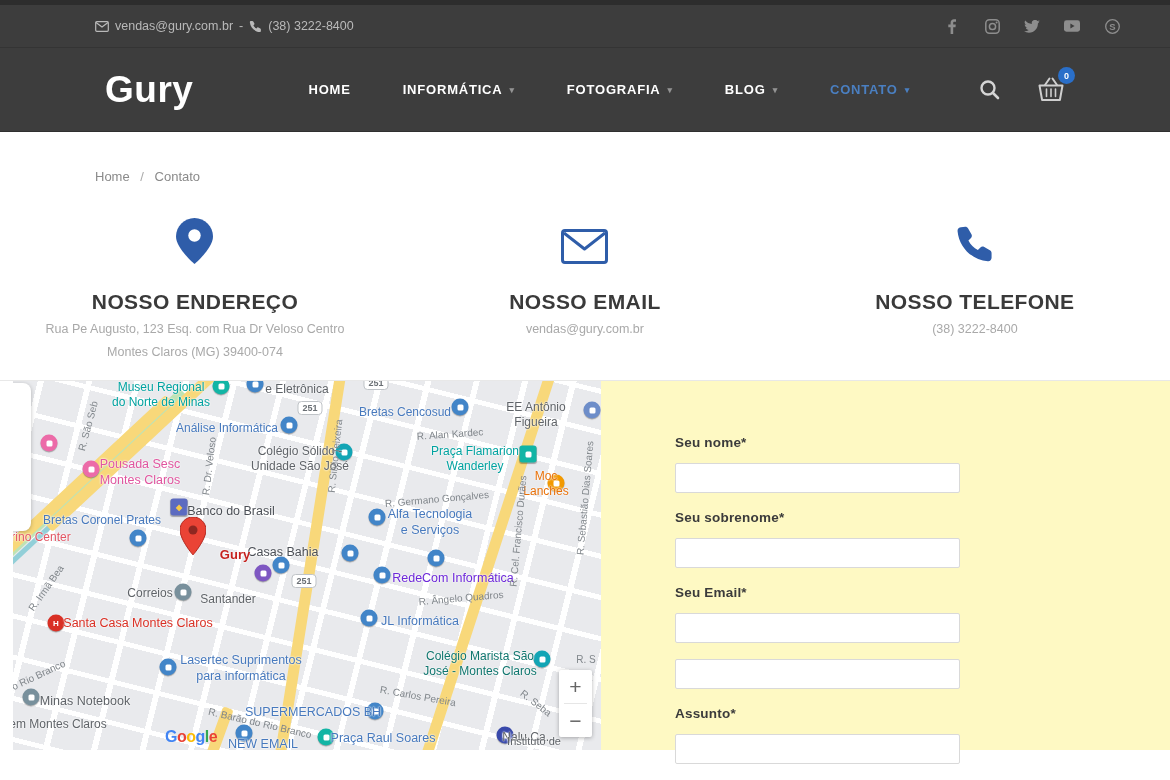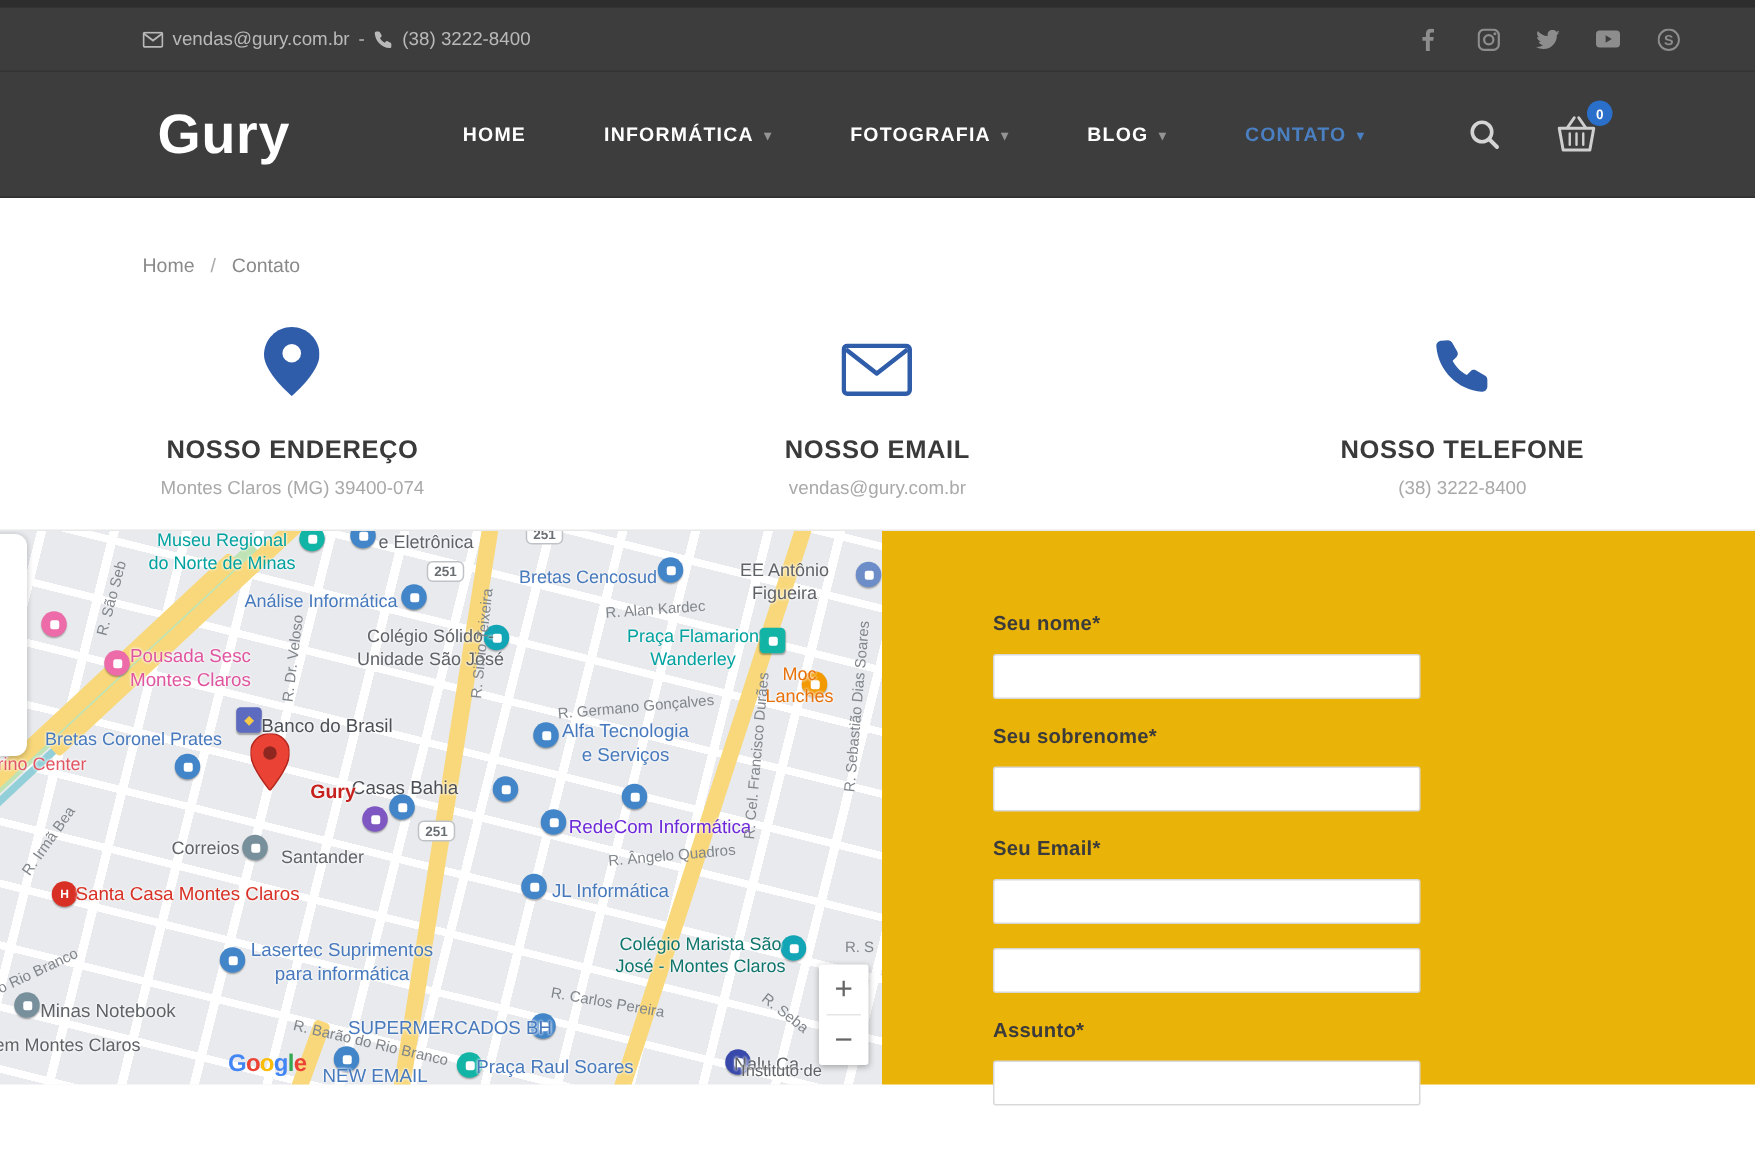--- a/index.html
+++ b/index.html
@@ -28,25 +28,25 @@
   .icon-btn{position:relative;cursor:pointer;display:flex;}
   .badge{position:absolute;top:-9px;right:-9px;background:#2a6fc9;color:#fff;font-size:9px;font-weight:700;
     width:17px;height:17px;border-radius:50%;display:flex;align-items:center;justify-content:center;}
   
   .crumbs{padding:37px 0 0 95px;font-size:13px;color:#8a8a8a;}
   .crumbs .sep{margin:0 7px;color:#aaa}
   .crumbs .home{cursor:pointer}
   .cards{display:flex;margin-top:18px;}
   .card{width:33.33%;text-align:center;}
   .card .cicon{height:62px;display:flex;align-items:flex-end;justify-content:center;}
-  .card h3{margin-top:26px;font-size:17px;color:#3a3a3a;letter-spacing:.4px;font-weight:700;}
+  .card h3{margin-top:26px;font-size:21px;color:#3a3a3a;letter-spacing:.4px;font-weight:700;}
   .card .line{margin-top:9px;font-size:12.5px;color:#a9a9a9;line-height:13px;}
   .card .line + .line{margin-top:10px}
   
-  .bottom{display:flex;height:370px;margin-top:21px;border-top:1px solid #e8e8e8;}
+  .bottom{display:flex;height:370px;margin-top:21px;border-top:1px solid #e8e8e8;padding-left:13px;}
   
   .map{position:relative;width:588px;height:100%;background:#e9eaed;overflow:hidden;cursor:grab;}
   .map-grid{position:absolute;left:-25%;top:-25%;width:150%;height:150%;transform:rotate(14deg);
     background:repeating-linear-gradient(90deg,transparent 0 41px,#fff 41px 47px),
                repeating-linear-gradient(0deg,transparent 0 35px,#fff 35px 40px);}
   .road{position:absolute;background:#f8d87a;border-radius:3px;width:11px;}
   .road.r1{left:291px;top:-25px;height:430px;transform:rotate(9deg)}
   .road.r2{left:468px;top:-25px;height:430px;transform:rotate(18deg)}
   .road.r3{left:52px;top:-25px;height:270px;transform:rotate(47deg)}
   .road.r4{left:118px;top:-55px;height:240px;transform:rotate(47deg)}
@@ -70,21 +70,21 @@
   .shield{position:absolute;transform:translate(-50%,-50%);background:#fff;border:1.5px solid #bfc3c7;
     border-radius:4px;font-size:9px;color:#6a6f74;padding:1px 4px;font-weight:700;}
   .gmarker{position:absolute;transform:translate(-50%,-100%);}
   .zoomctl{position:absolute;right:9px;bottom:13px;width:33px;background:#fff;border-radius:2px;
     box-shadow:0 1px 4px rgba(0,0,0,.3);display:flex;flex-direction:column;align-items:center;}
   .zoomctl .zbtn{width:100%;height:33px;display:flex;align-items:center;justify-content:center;
     font-size:21px;color:#666;cursor:pointer;font-weight:400;}
   .zoomctl .zdiv{width:70%;height:1px;background:#e6e6e6}
   .glogo{position:absolute;left:152px;top:347px;font-size:16px;font-weight:700;letter-spacing:-.5px;}
   
-  .form-panel{flex:1;background:#eab308;height:100%;}
+  .form-panel{flex:1;background:#fef9c3;height:100%;}
   .cform{margin:53px 0 0 74px;width:285px;}
   .cform .flabel{font-size:13.5px;font-weight:700;color:#3b3b3b;line-height:17px;margin-bottom:12px;letter-spacing:.2px;}
   .cform input{display:block;width:285px;height:30px;background:#fff;border:1px solid #d9d9d9;border-radius:2px;
     margin-bottom:16px;outline:none;padding:0 8px;font-size:13px;color:#444;}
 </style>
 </head>
 <body>
 
 <div class="topbar">
   <div class="topbar-contact">
@@ -183,20 +183,21 @@
 
 <div class="cards">
     <div class="card">
       <div class="cicon">
         <svg width="37" height="46" viewBox="0 0 37 46">
           <path d="M18.5 0C8.3 0 0 8.3 0 18.5 0 30.5 18.5 46 18.5 46S37 30.5 37 18.5C37 8.3 28.7 0 18.5 0z" fill="#2f5da9"></path>
           <circle cx="18.5" cy="17.5" r="6.2" fill="#fff"></circle>
         </svg>
       </div>
       <h3>NOSSO ENDEREÇO</h3>
+      <div class="line">Rua Pe Augusto, 123 Esq. com Rua Dr Veloso Centro</div>
       <div class="line">Montes Claros (MG) 39400-074</div>
     </div>
     <div class="card">
       <div class="cicon">
         <svg width="47" height="35" viewBox="0 0 47 35">
           <rect x="1.5" y="1.5" width="44" height="32" rx="2.5" fill="none" stroke="#2f5da9" stroke-width="3"></rect>
           <path d="M3 4 L23.5 20 L44 4" fill="none" stroke="#2f5da9" stroke-width="3" stroke-linejoin="round"></path>
         </svg>
       </div>
       <h3>NOSSO EMAIL</h3>

